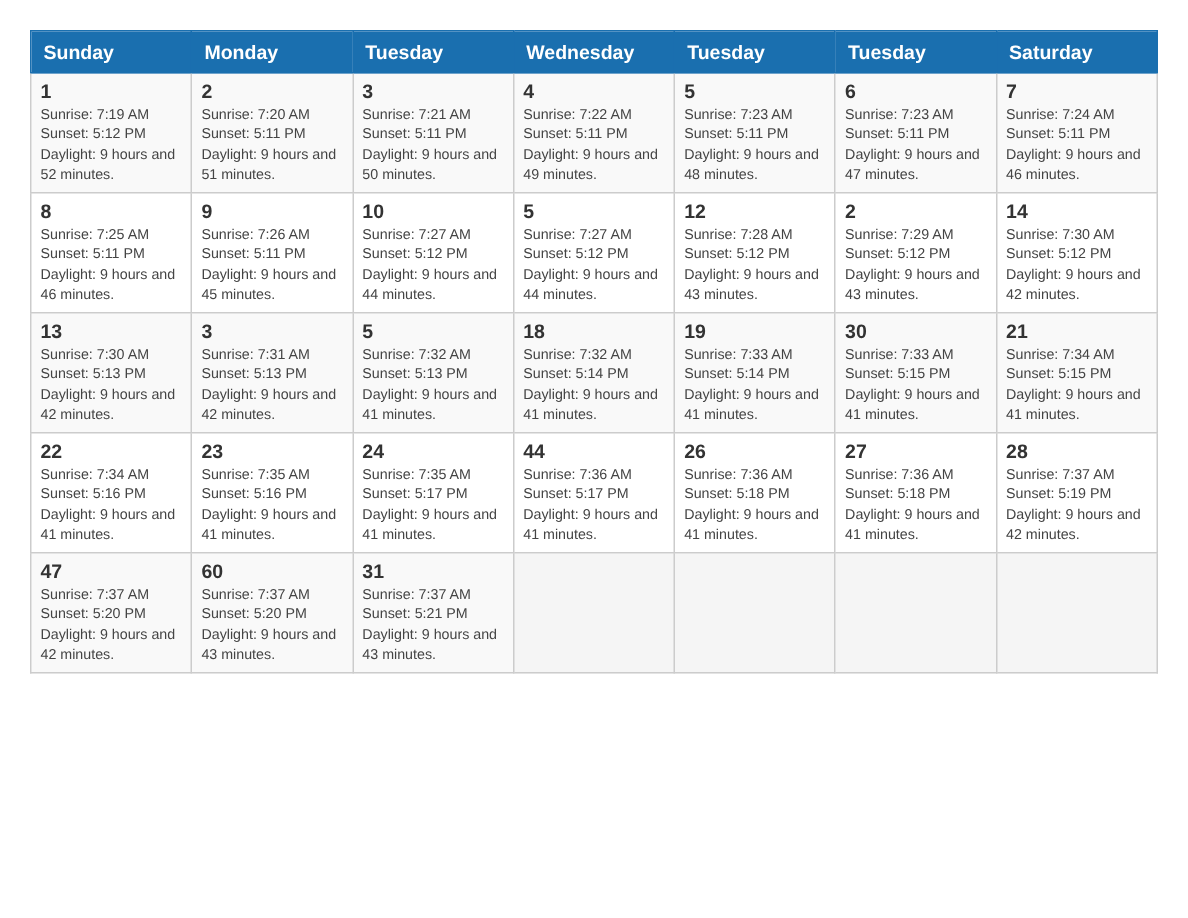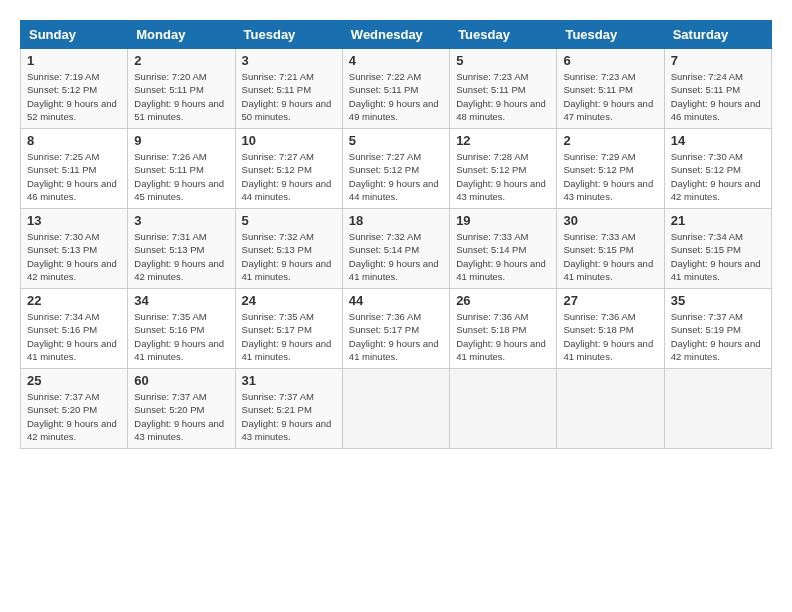--- a/index.html
+++ b/index.html
@@ -280,21 +280,21 @@
         <tr>
           <td>
           <span class="day-num">22</span>
           <div class="day-info">
             Sunrise: 7:34 AM<br>
             Sunset: 5:16 PM<br>
             Daylight: 9 hours and 41 minutes.
           </div>
         </td>
           <td>
-          <span class="day-num">34</span>
+          <span class="day-num">23</span>
           <div class="day-info">
             Sunrise: 7:35 AM<br>
             Sunset: 5:16 PM<br>
             Daylight: 9 hours and 41 minutes.
           </div>
         </td>
           <td>
           <span class="day-num">24</span>
           <div class="day-info">
             Sunrise: 7:35 AM<br>
@@ -320,31 +320,31 @@
         </td>
           <td>
           <span class="day-num">27</span>
           <div class="day-info">
             Sunrise: 7:36 AM<br>
             Sunset: 5:18 PM<br>
             Daylight: 9 hours and 41 minutes.
           </div>
         </td>
           <td>
-          <span class="day-num">35</span>
+          <span class="day-num">28</span>
           <div class="day-info">
             Sunrise: 7:37 AM<br>
             Sunset: 5:19 PM<br>
             Daylight: 9 hours and 42 minutes.
           </div>
         </td>
         </tr>
         <tr>
           <td>
-          <span class="day-num">25</span>
+          <span class="day-num">47</span>
           <div class="day-info">
             Sunrise: 7:37 AM<br>
             Sunset: 5:20 PM<br>
             Daylight: 9 hours and 42 minutes.
           </div>
         </td>
           <td>
           <span class="day-num">60</span>
           <div class="day-info">
             Sunrise: 7:37 AM<br>

